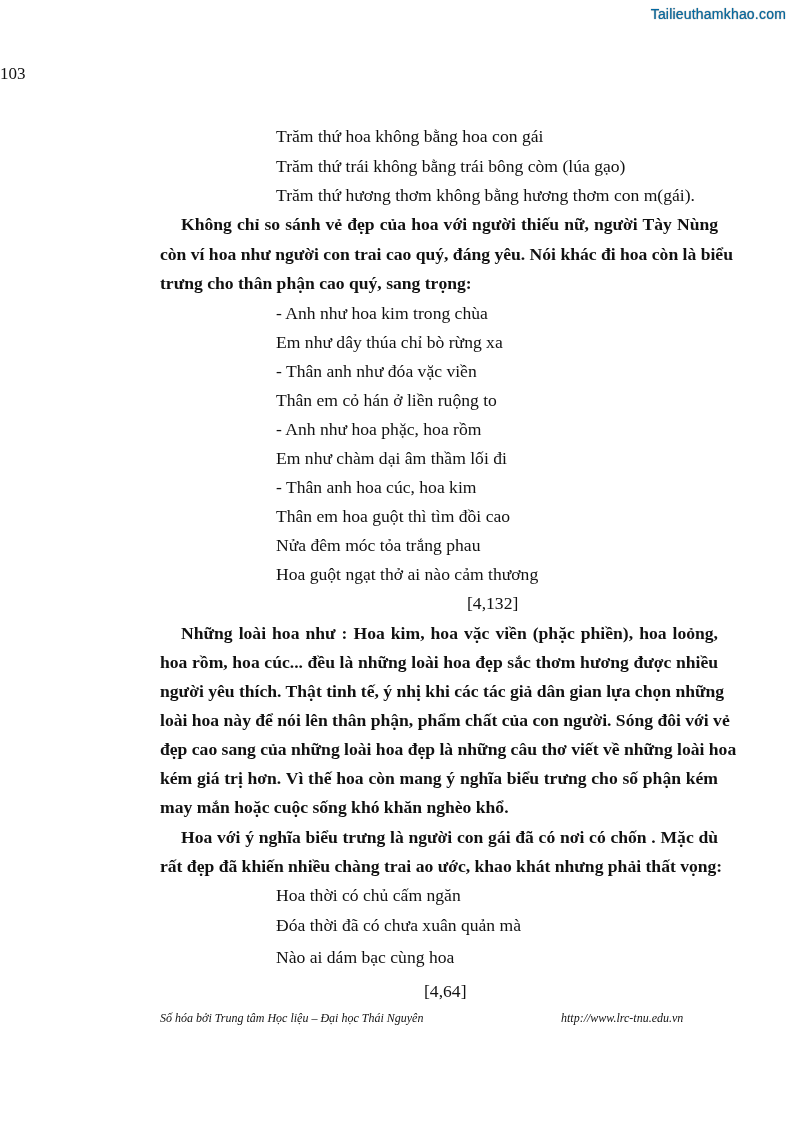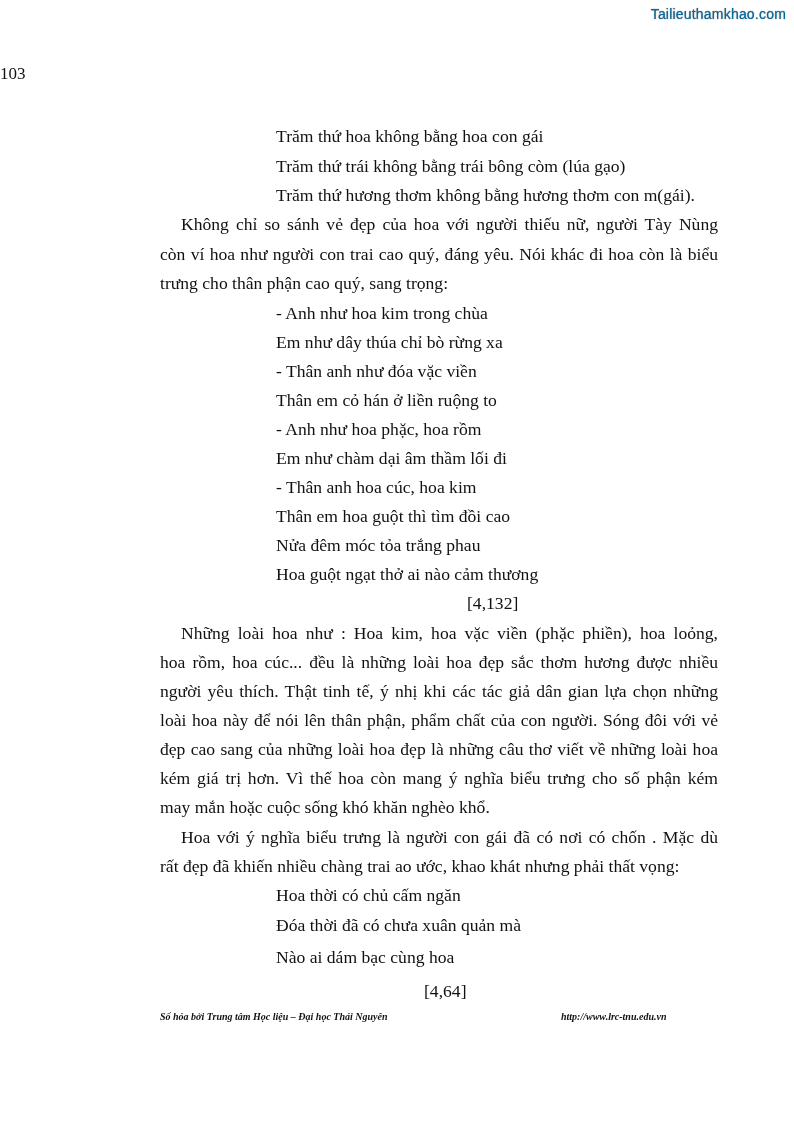--- a/index.html
+++ b/index.html
@@ -38,32 +38,32 @@
     font-size: 17.6px;
     white-space: nowrap;
     line-height: 1;
   }
   .verse { left: 276px; }
   .para {
     left: 160px;
     width: 558px;
     text-align: justify;
     text-align-last: justify;
+    font-weight: bold;
   }
   .para.last { text-align-last: left; }
   .para.indent { left: 181px; width: 537px; }
   .citation { left: 467px; }
   .citation2 { left: 424px; }
   .footer {
     position: absolute;
     top: 1011px;
-    font-size: 10px;
+    font-size: 12px;
     font-style: italic;
     white-space: nowrap;
-    font-weight: bold;
   }
   .footer-left { left: 160px; }
   .footer-right { left: 561px; }
 </style>
 </head>
 <body>
 
 <div class="watermark">Tailieuthamkhao.com</div>
 
 <div class="page-number">103</div>

